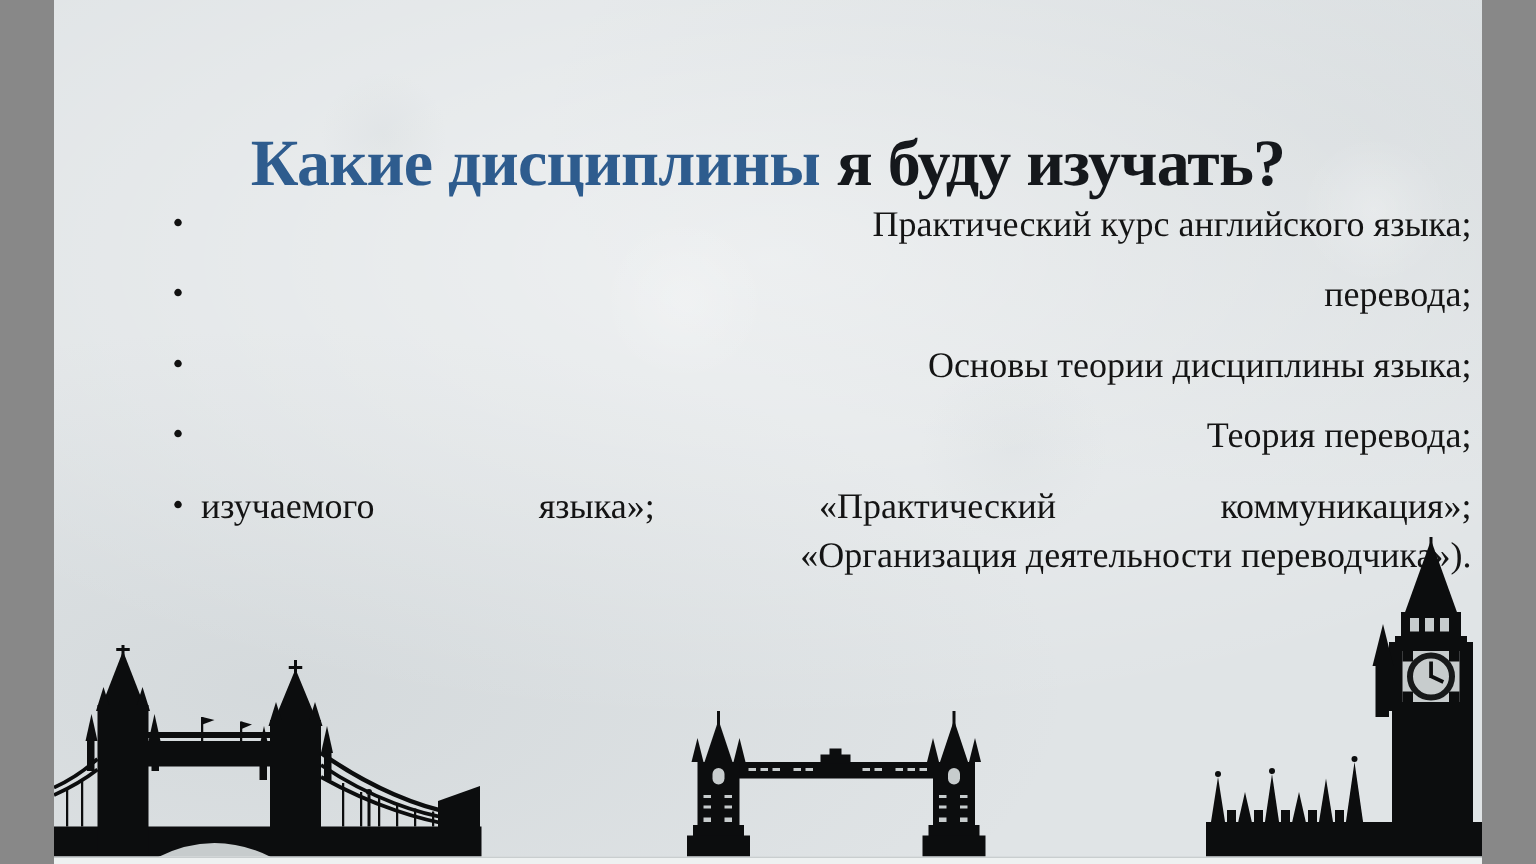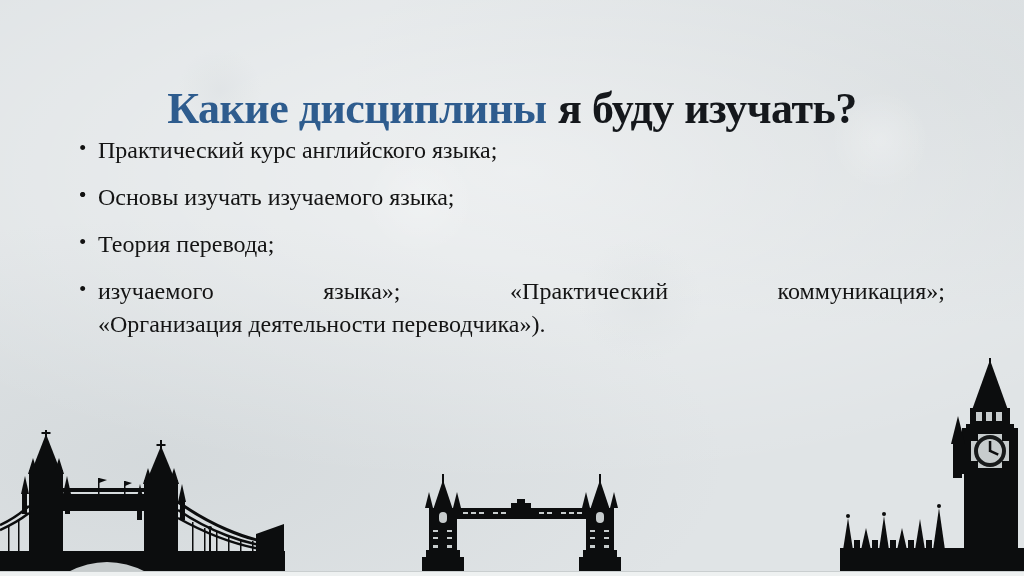--- a/index.html
+++ b/index.html
@@ -1,18 +1,18 @@
 <!DOCTYPE html>
 <html><head>
 <meta charset="utf-8">
 <style>
   html,body{margin:0;padding:0;background:#888;}
   .slide{
     position:relative;
-    width:1024px;height:576px;
+    width:952px;height:576px;
     margin:0 auto;
     overflow:hidden;
     font-family:"Liberation Serif","DejaVu Serif",serif;
     background:
       radial-gradient(ellipse 120% 90% at 50% 30%, rgba(255,255,255,.45) 0%, rgba(255,255,255,0) 60%),
       radial-gradient(ellipse 80% 60% at 15% 80%, rgba(160,170,174,.18) 0%, rgba(160,170,174,0) 70%),
       radial-gradient(ellipse 80% 60% at 90% 15%, rgba(160,170,174,.15) 0%, rgba(160,170,174,0) 70%),
       #e0e4e6;
   }
   
@@ -36,21 +36,21 @@
   .bullets{
     position:absolute;left:79px;top:134px;width:866px;
     list-style:none;margin:0;padding:0;
     font-size:24px;line-height:33px;color:#141414;
   }
   .bullets li{position:relative;padding-left:19px;margin-bottom:14px;}
   .dot{
     position:absolute;left:0px;top:-2px;
     font-size:21px;color:#111;
   }
-  .line{text-align:left;}
+  .line{text-align:right;}
   .line.j{text-align:justify;text-align-last:justify;}
   .decor{position:absolute;pointer-events:none;}
   .decor svg{display:block;}
   #decor-left{left:0;bottom:4px;}
   #decor-center{left:405px;bottom:4px;}
   #decor-right{right:0;bottom:4px;}
   .bottom-strip{
     position:absolute;left:0;bottom:0;width:1024px;height:4px;
     background:#eef1f1;border-top:1px solid #c9cecf;
   }
@@ -65,24 +65,25 @@
 
   <h1 class="title"><span class="t-accent">Какие дисциплины</span><span class="t-dark">я буду изучать?</span></h1>
 
   <ul class="bullets">
     <li>
       <span class="dot">•</span>
       <div class="line">Практический курс английского языка;</div>
     </li>
     <li>
       <span class="dot">•</span>
-    </li>
-    <li>
-      <span class="dot">•</span>
-      <div class="line">Основы изучать изучаемого языка;</div>
+      <div class="line">перевода;</div>
+    </li>
+    <li>
+      <span class="dot">•</span>
+      <div class="line">Основы теории дисциплины языка;</div>
     </li>
     <li>
       <span class="dot">•</span>
       <div class="line">Теория перевода;</div>
     </li>
     <li>
       <span class="dot">•</span>
       <div class="line j">изучаемого языка»; «Практический коммуникация»;</div>
       <div class="line">«Организация деятельности переводчика»).</div>
     </li>

